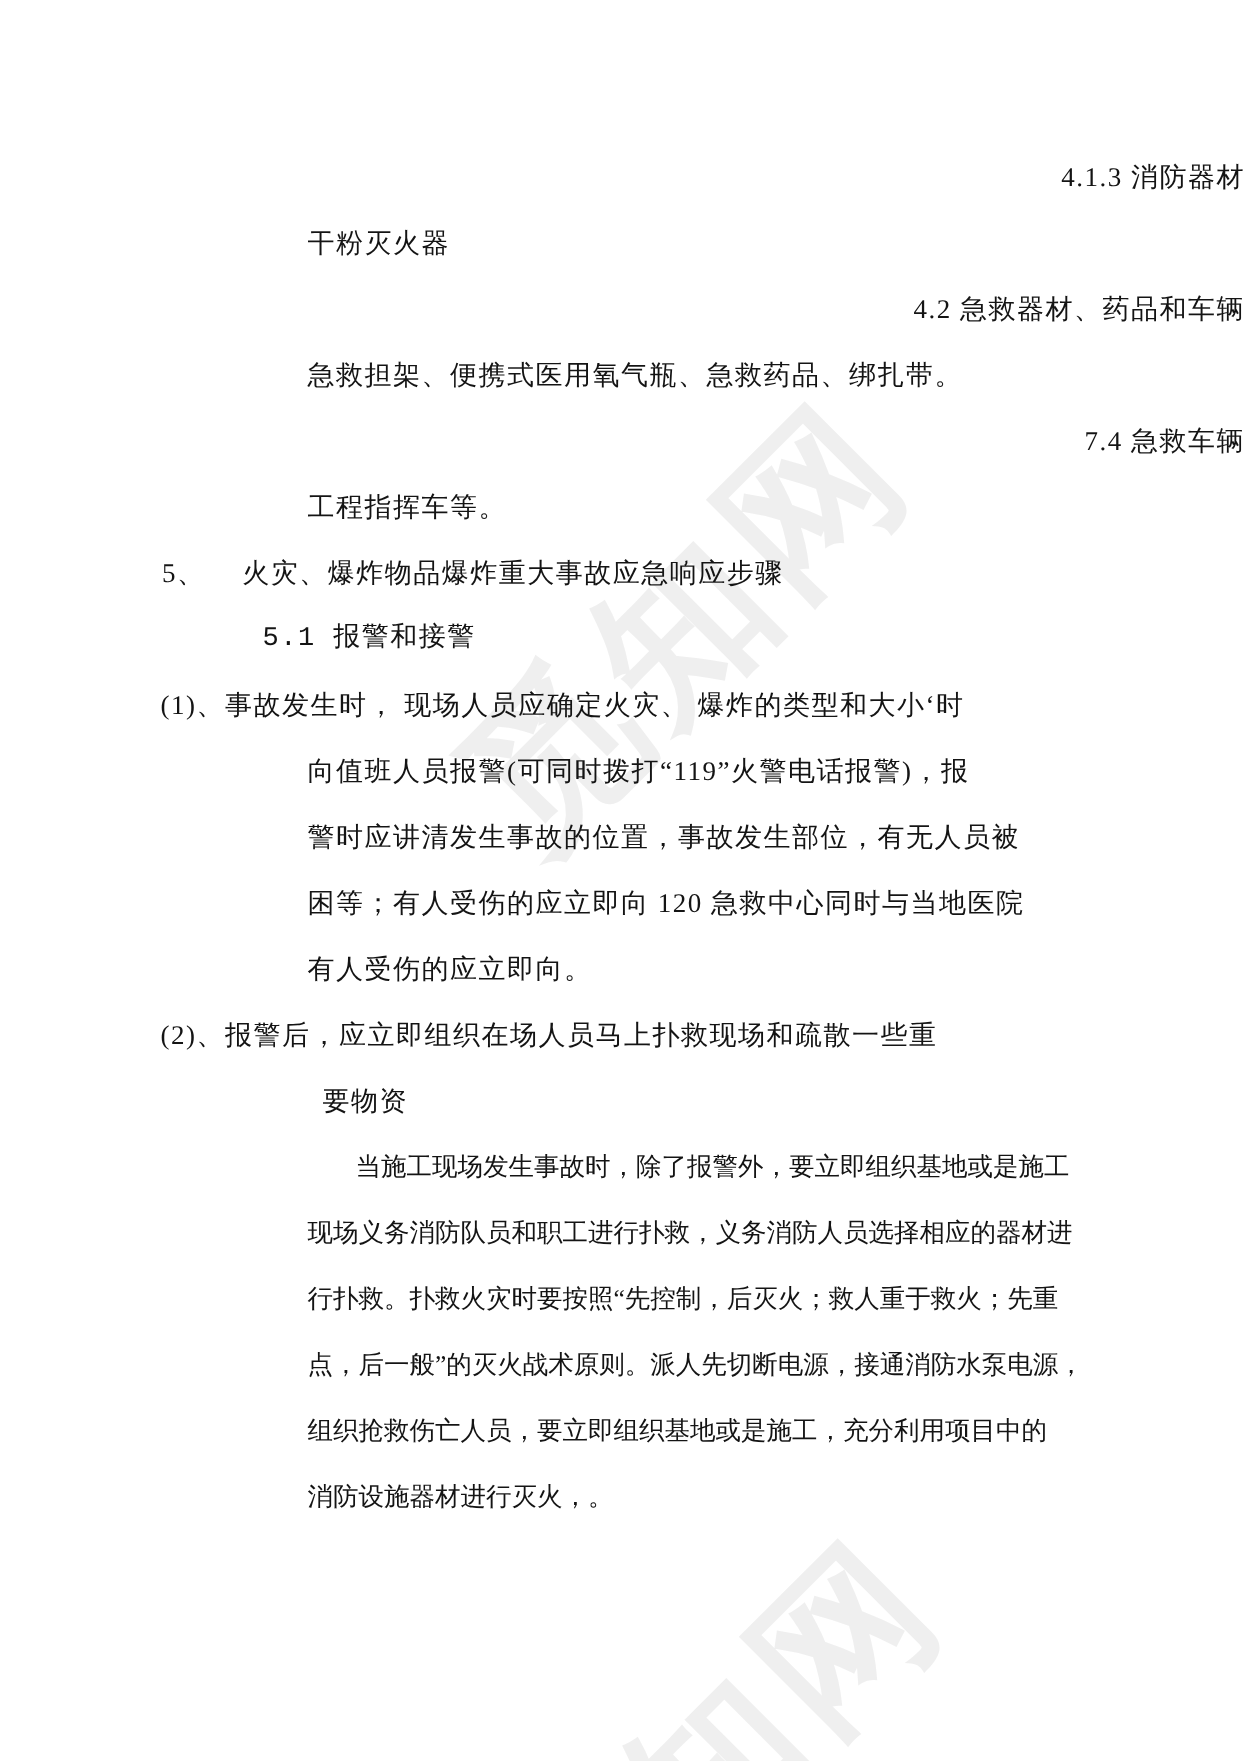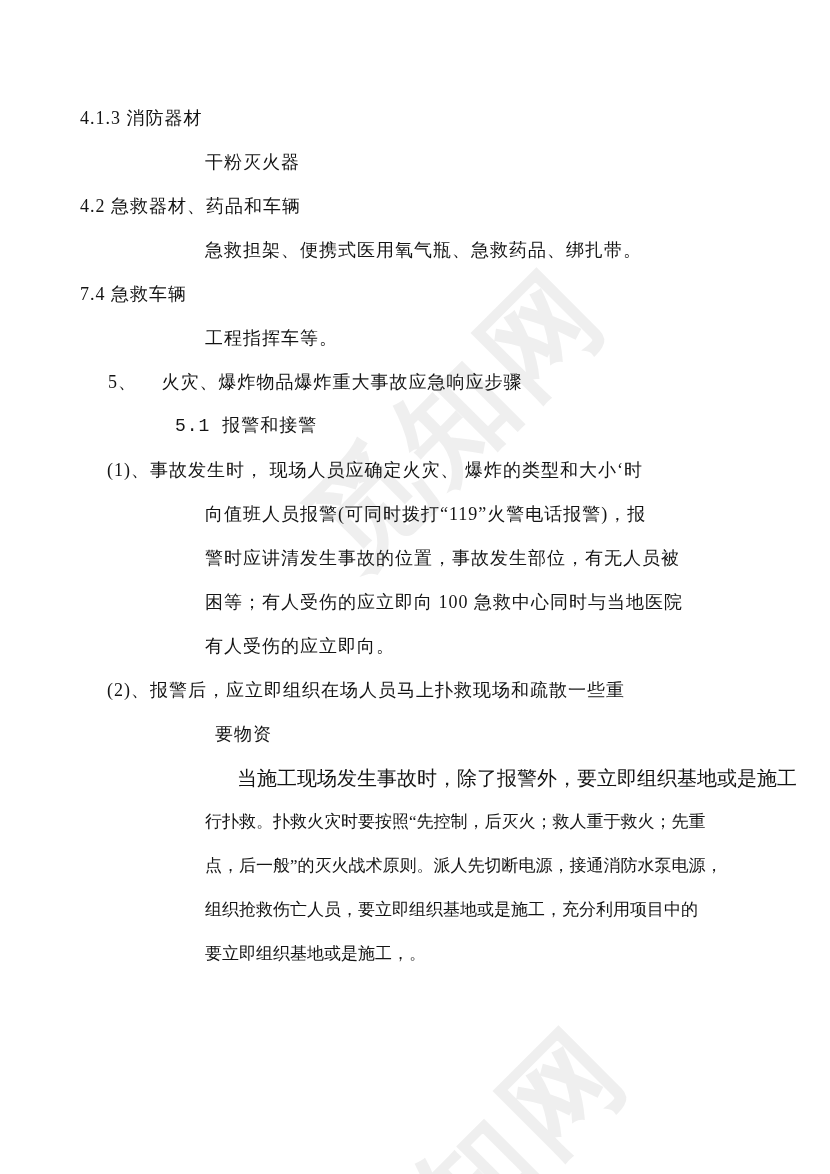--- a/index.html
+++ b/index.html
@@ -37,27 +37,27 @@
     z-index:2;
   }
   .line {
     height:44px;
     line-height:44px;
     font-size:18px;
     letter-spacing:1px;
     white-space:pre;
   }
   .ind-h1   { padding-left:108px; }
-  .ind-h2   { padding-left:80px; }
+  .ind-h2   { padding-left:104px;text-align:right; }
   .ind-h2b  { padding-left:175px;font-family:Liberation Mono, monospace; }
   .ind-body { padding-left:205px; }
   .ind-body2{ padding-left:215px; }
   .ind-paren{ padding-left:90px;margin-left:17px; }
   .p2       { padding-left:205px; font-size:17px; letter-spacing:0; }
-  .p2-first { padding-left:237px; font-size:20px; letter-spacing:0; }
+  .p2-first { padding-left:237px; font-size:17px; letter-spacing:0; }
 </style>
 </head>
 <body>
 
 <div class="page">
 
   <div class="watermark wm-center">觅知网</div>
   <div class="watermark wm-bottom">觅知网</div>
 
   <div class="content">
@@ -65,24 +65,25 @@
     <div class="line ind-body">干粉灭火器</div>
     <div class="line ind-h2">4.2 急救器材、药品和车辆</div>
     <div class="line ind-body">急救担架、便携式医用氧气瓶、急救药品、绑扎带。</div>
     <div class="line ind-h2">7.4 急救车辆</div>
     <div class="line ind-body">工程指挥车等。</div>
     <div class="line ind-h1">5、　 火灾、爆炸物品爆炸重大事故应急响应步骤</div>
     <div class="line ind-h2b">5.1 报警和接警</div>
     <div class="line ind-paren">(1)、事故发生时， 现场人员应确定火灾、 爆炸的类型和大小‘时</div>
     <div class="line ind-body">向值班人员报警(可同时拨打“119”火警电话报警)，报</div>
     <div class="line ind-body">警时应讲清发生事故的位置，事故发生部位，有无人员被</div>
-    <div class="line ind-body">困等；有人受伤的应立即向 100 急救中心同时与当地医院</div>
+    <div class="line ind-body">困等；有人受伤的应立即向 120 急救中心同时与当地医院</div>
     <div class="line ind-body">有人受伤的应立即向。</div>
     <div class="line ind-paren">(2)、报警后，应立即组织在场人员马上扑救现场和疏散一些重</div>
     <div class="line ind-body2">要物资</div>
     <div class="line p2-first">当施工现场发生事故时，除了报警外，要立即组织基地或是施工</div>
+    <div class="line p2">现场义务消防队员和职工进行扑救，义务消防人员选择相应的器材进</div>
     <div class="line p2">行扑救。扑救火灾时要按照“先控制，后灭火；救人重于救火；先重</div>
     <div class="line p2">点，后一般”的灭火战术原则。派人先切断电源，接通消防水泵电源，</div>
     <div class="line p2">组织抢救伤亡人员，要立即组织基地或是施工，充分利用项目中的</div>
-    <div class="line p2">要立即组织基地或是施工，。</div>
+    <div class="line p2">消防设施器材进行灭火，。</div>
   </div>
 
 </div>
 
 </body></html>

